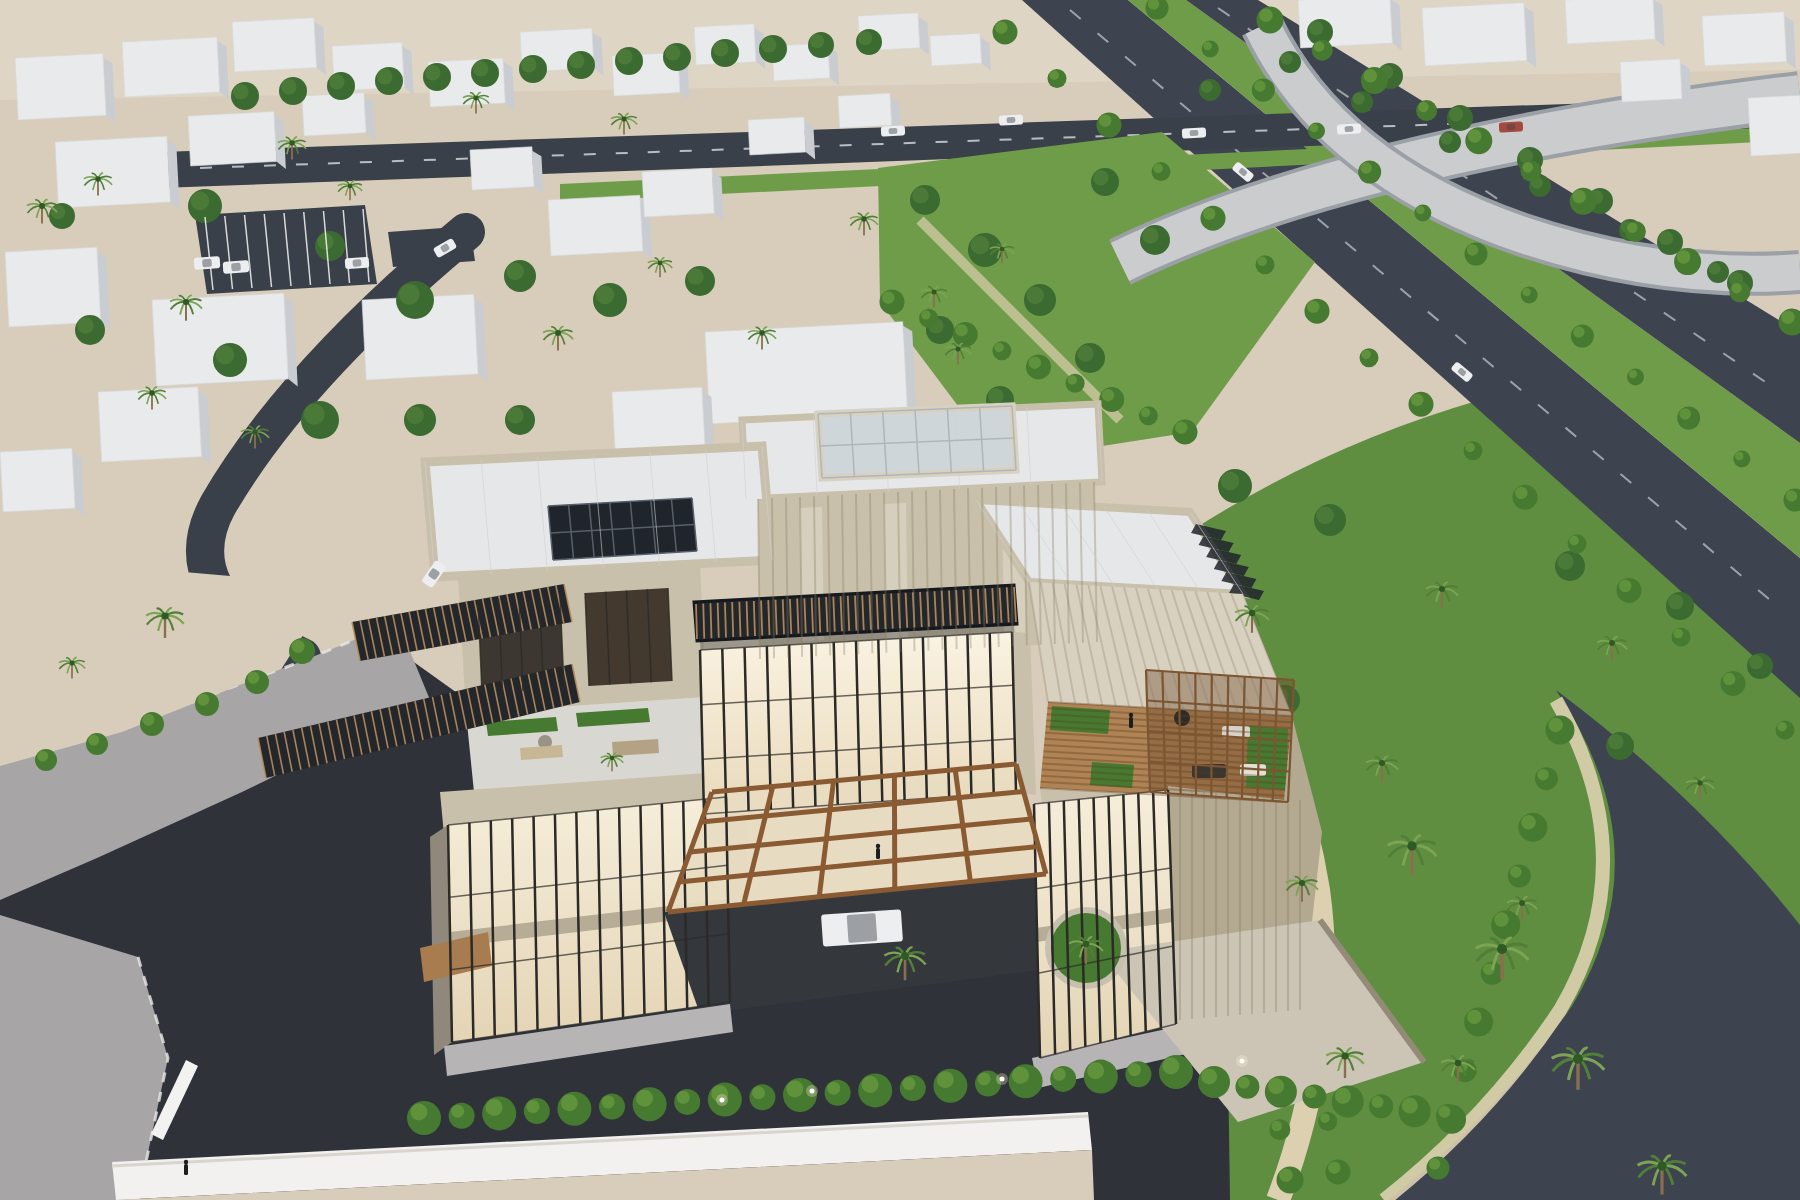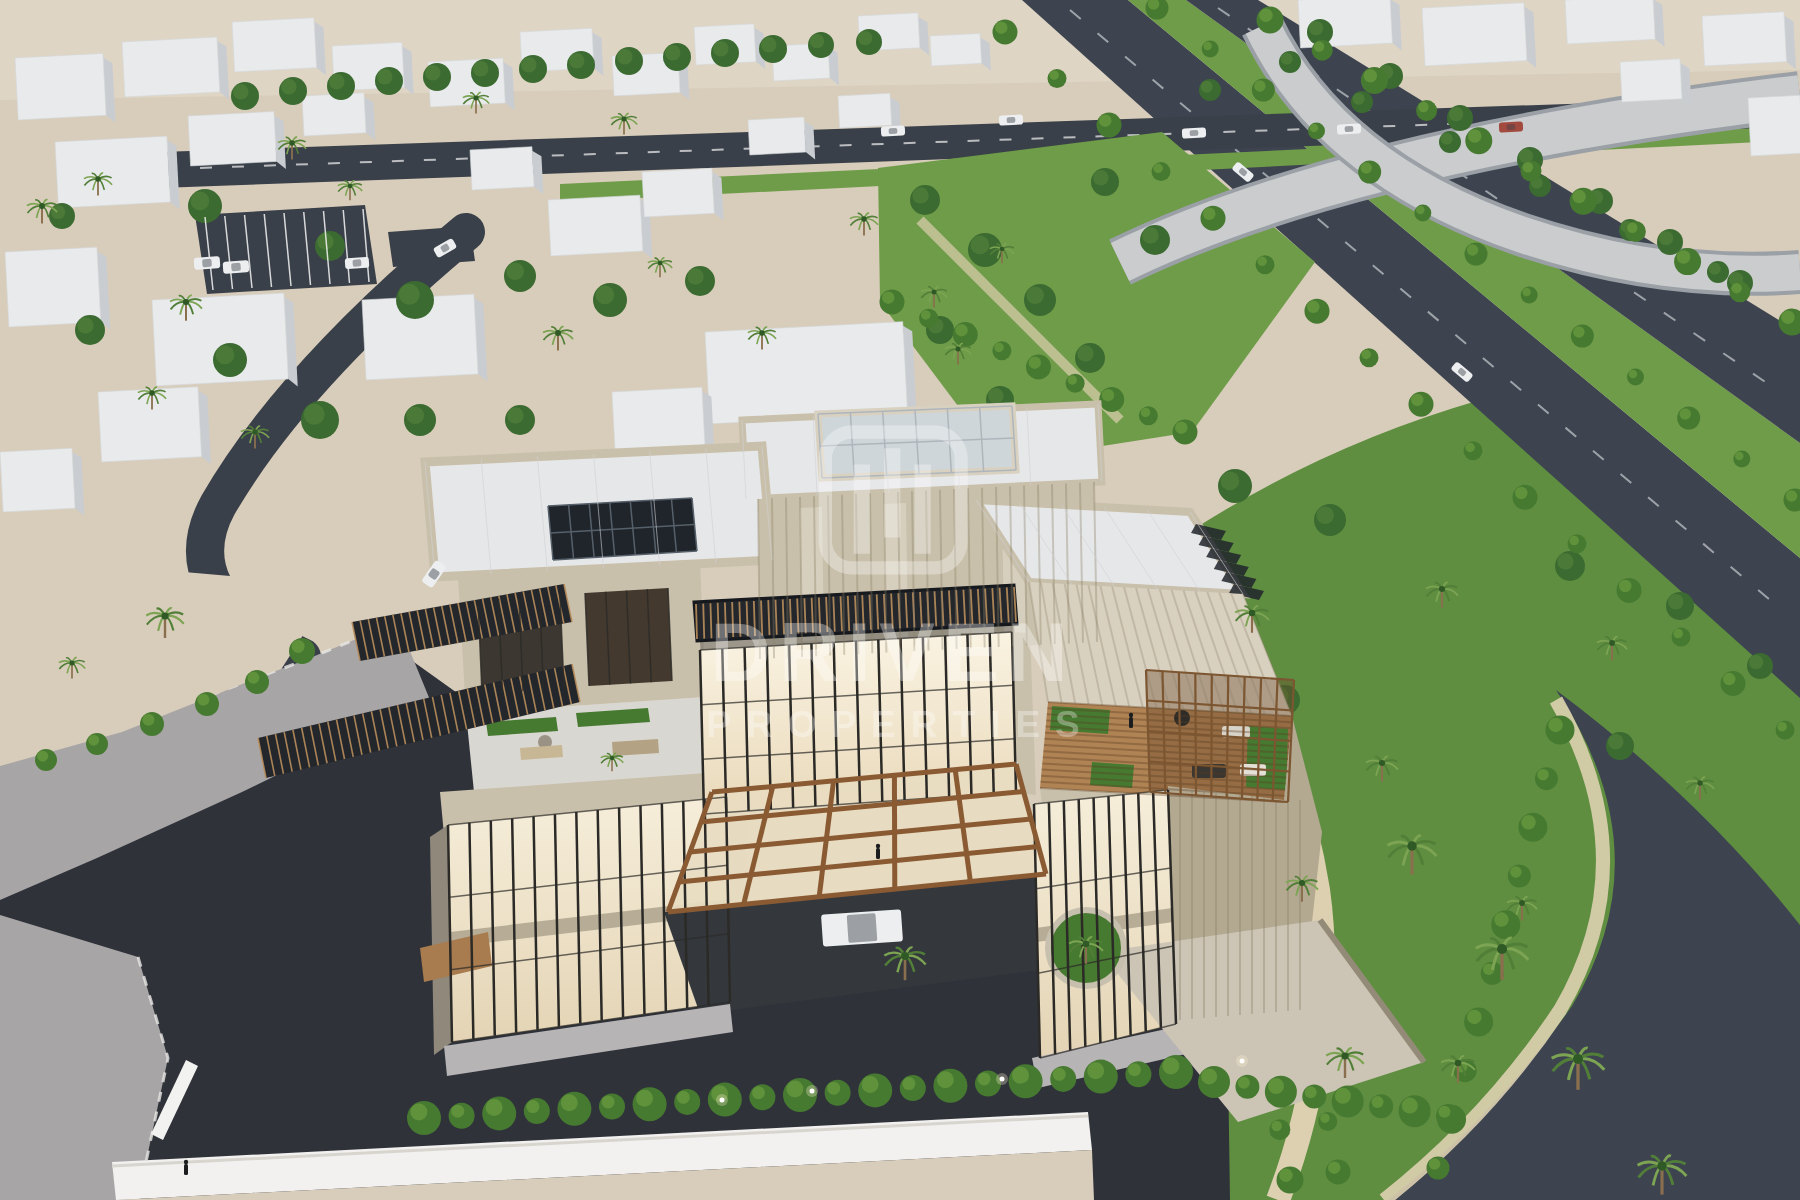--- a/index.html
+++ b/index.html
@@ -1819,23 +1819,13 @@
           <rect x="876" y="848" width="4" height="11" rx="1.5" fill="var(--figure)"></rect>
           <circle cx="878" cy="846" r="2.2" fill="var(--figure)"></circle>
         </g>
         <g>
           <rect x="184" y="1164" width="4" height="11" rx="1.5" fill="var(--figure)"></rect>
           <circle cx="186" cy="1162" r="2.2" fill="var(--figure)"></circle>
         </g>
       </g>
 </svg>
 
-<div class="wm">
-  <svg class="wm-logo" viewBox="0 0 150 150" width="152" height="152">
-    <rect x="8" y="8" width="134" height="134" rx="26" fill="none" stroke="#ffffff" stroke-width="13"></rect>
-    <rect x="36" y="40" width="16" height="88" fill="#ffffff"></rect>
-    <rect x="66" y="24" width="16" height="88" fill="#ffffff"></rect>
-    <rect x="96" y="40" width="16" height="88" fill="#ffffff"></rect>
-  </svg>
-  <div class="wm-brand">DRIVEN</div>
-  <div class="wm-sub">PROPERTIES</div>
 </div>
-</div>
 
 </body></html>

